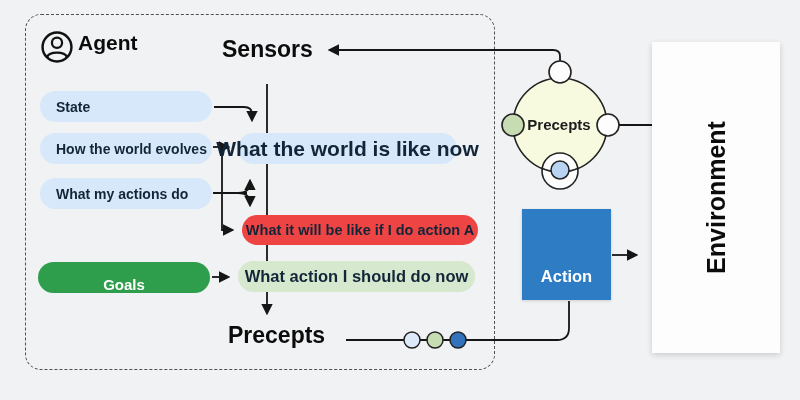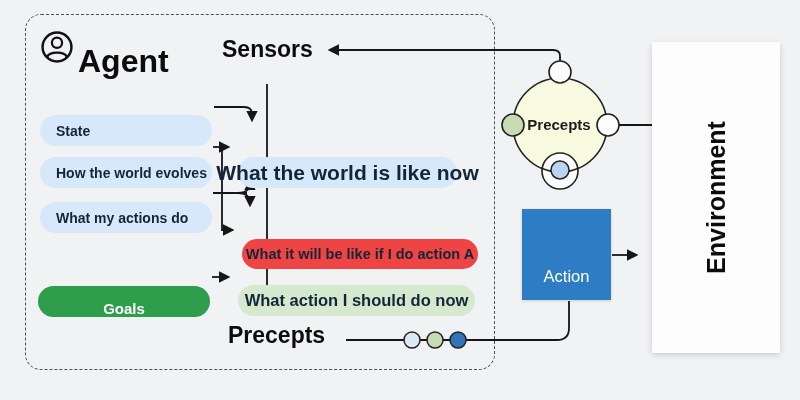--- a/index.html
+++ b/index.html
@@ -16,29 +16,29 @@
     left:25px;top:14px;width:468px;height:354px;
     border:1.6px dashed #4f4f4f;border-radius:16px;
     z-index:0;
   }
 
   
   .connectors{left:0;top:0;z-index:1;}
 
   
   .heading{font-weight:700;color:#0c0c0c;z-index:2;white-space:nowrap;}
-  .agent-title{left:78px;top:31px;font-size:32px;margin-top:12px;}
+  .agent-title{left:78px;top:31px;font-size:21px;}
   .sensors-label{left:222px;top:36px;font-size:23px;}
   .actuators-label{left:228px;top:322px;font-size:23px;}
   .avatar{left:40px;top:30px;z-index:2;}
 
   
   .pill{
     height:31px;border-radius:16px;display:flex;align-items:center;
-    z-index:2;white-space:nowrap;box-sizing:border-box;margin-top:24px;
+    z-index:2;white-space:nowrap;box-sizing:border-box;
   }
   .pill-blue{background:#d6e8fa;}
   .pill-left{left:40px;width:172px;padding-left:16px;font-size:14px;font-weight:600;}
   .pill-state{top:91px;}
   .pill-hwe{top:133px;}
   .pill-wmad{top:178px;}
   .pill-goals{
     left:38px;top:262px;width:172px;background:#2e9e4c;color:#ffffff;
     justify-content:center;font-size:15px;font-weight:600;padding-left:0;align-items:flex-end;
   }
@@ -46,21 +46,21 @@
   .pill-worldnow{left:238px;top:133px;width:219px;font-size:21px;font-weight:700;}
   .pill-predict{left:242px;top:215px;width:236px;height:30px;background:#ef4444;font-size:14.5px;font-weight:600;}
   .pill-decide{left:238px;top:261px;width:237px;background:#d6e8cd;font-size:16.5px;font-weight:700;}
 
   
   .action-box{
     left:522px;top:209px;width:89px;height:91px;background:#2e7dc4;
     display:flex;align-items:center;justify-content:center;z-index:2;
     box-shadow:0 1px 3px rgba(0,0,0,.15);
   }
-  .action-box span{color:#ffffff;font-size:16.5px;font-weight:400;margin-top:44px;}
+  .action-box span{color:#ffffff;font-size:16.5px;font-weight:700;margin-top:44px;}
 
   
   .env-box{
     left:652px;top:42px;width:128px;height:311px;background:#fdfdfd;
     display:flex;align-items:center;justify-content:center;z-index:2;
     box-shadow:0 2px 6px rgba(0,0,0,.16);
   }
   .env-box span{
     transform:rotate(-90deg);white-space:nowrap;
     font-size:25px;font-weight:700;color:#0c0c0c;

